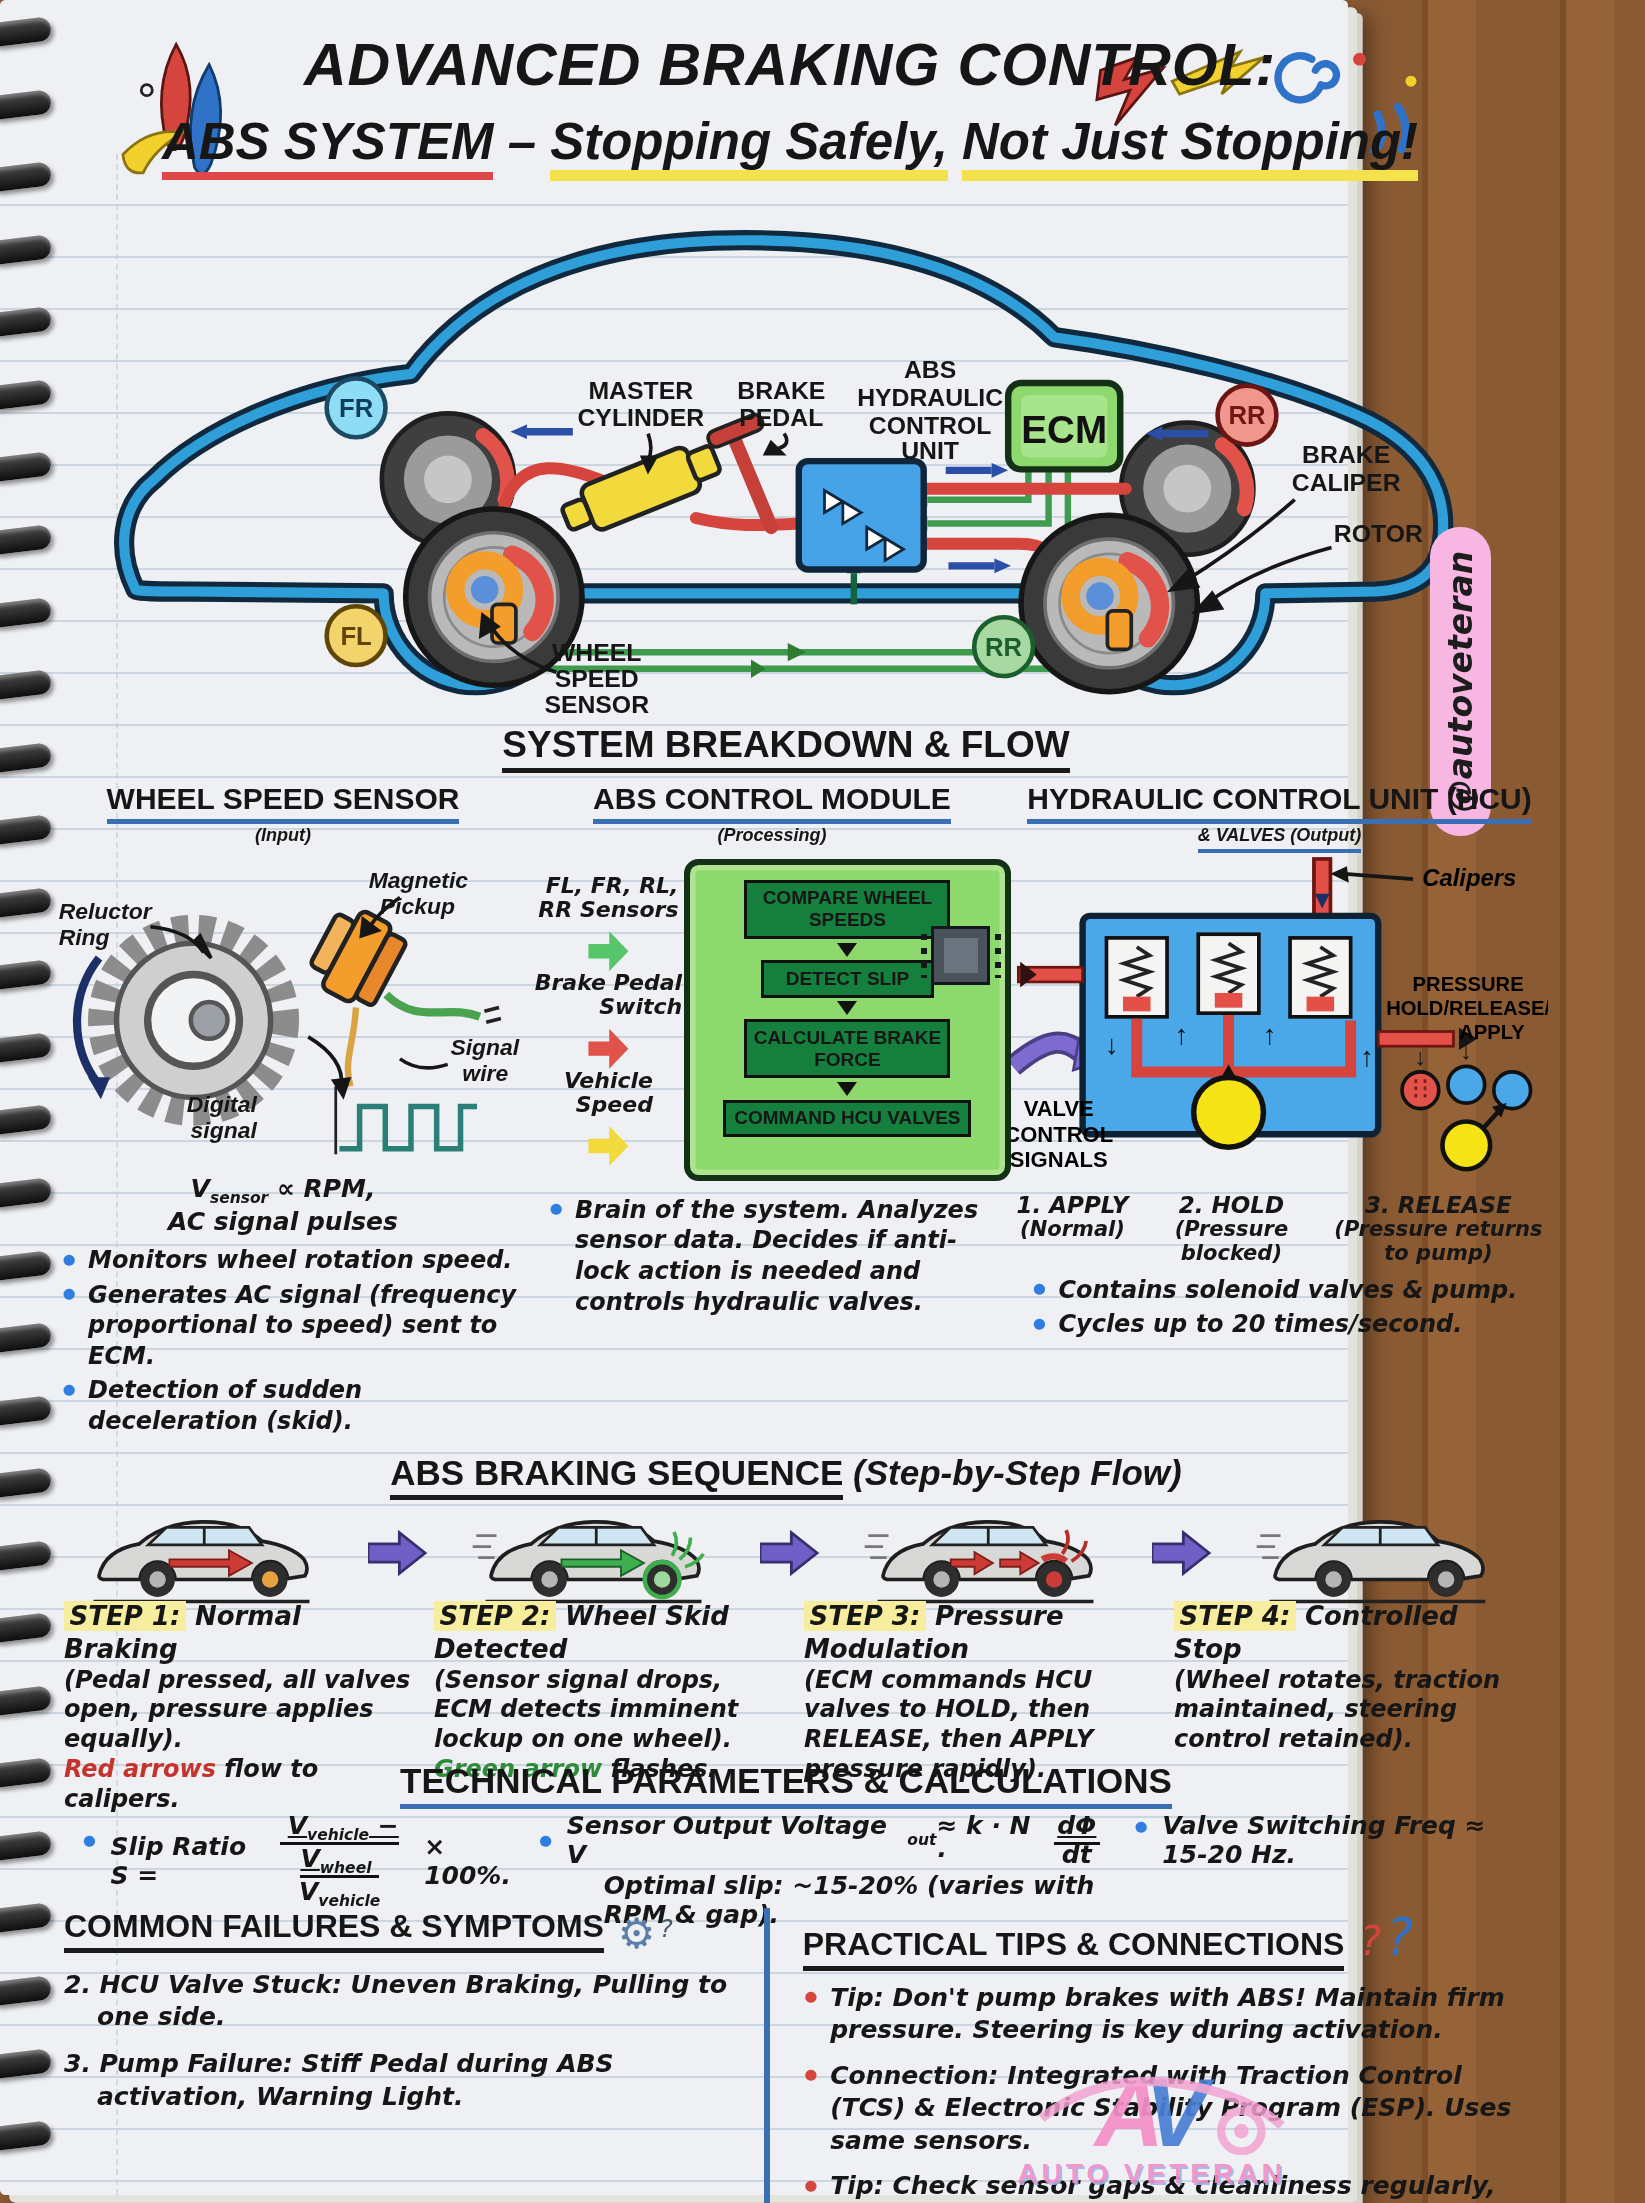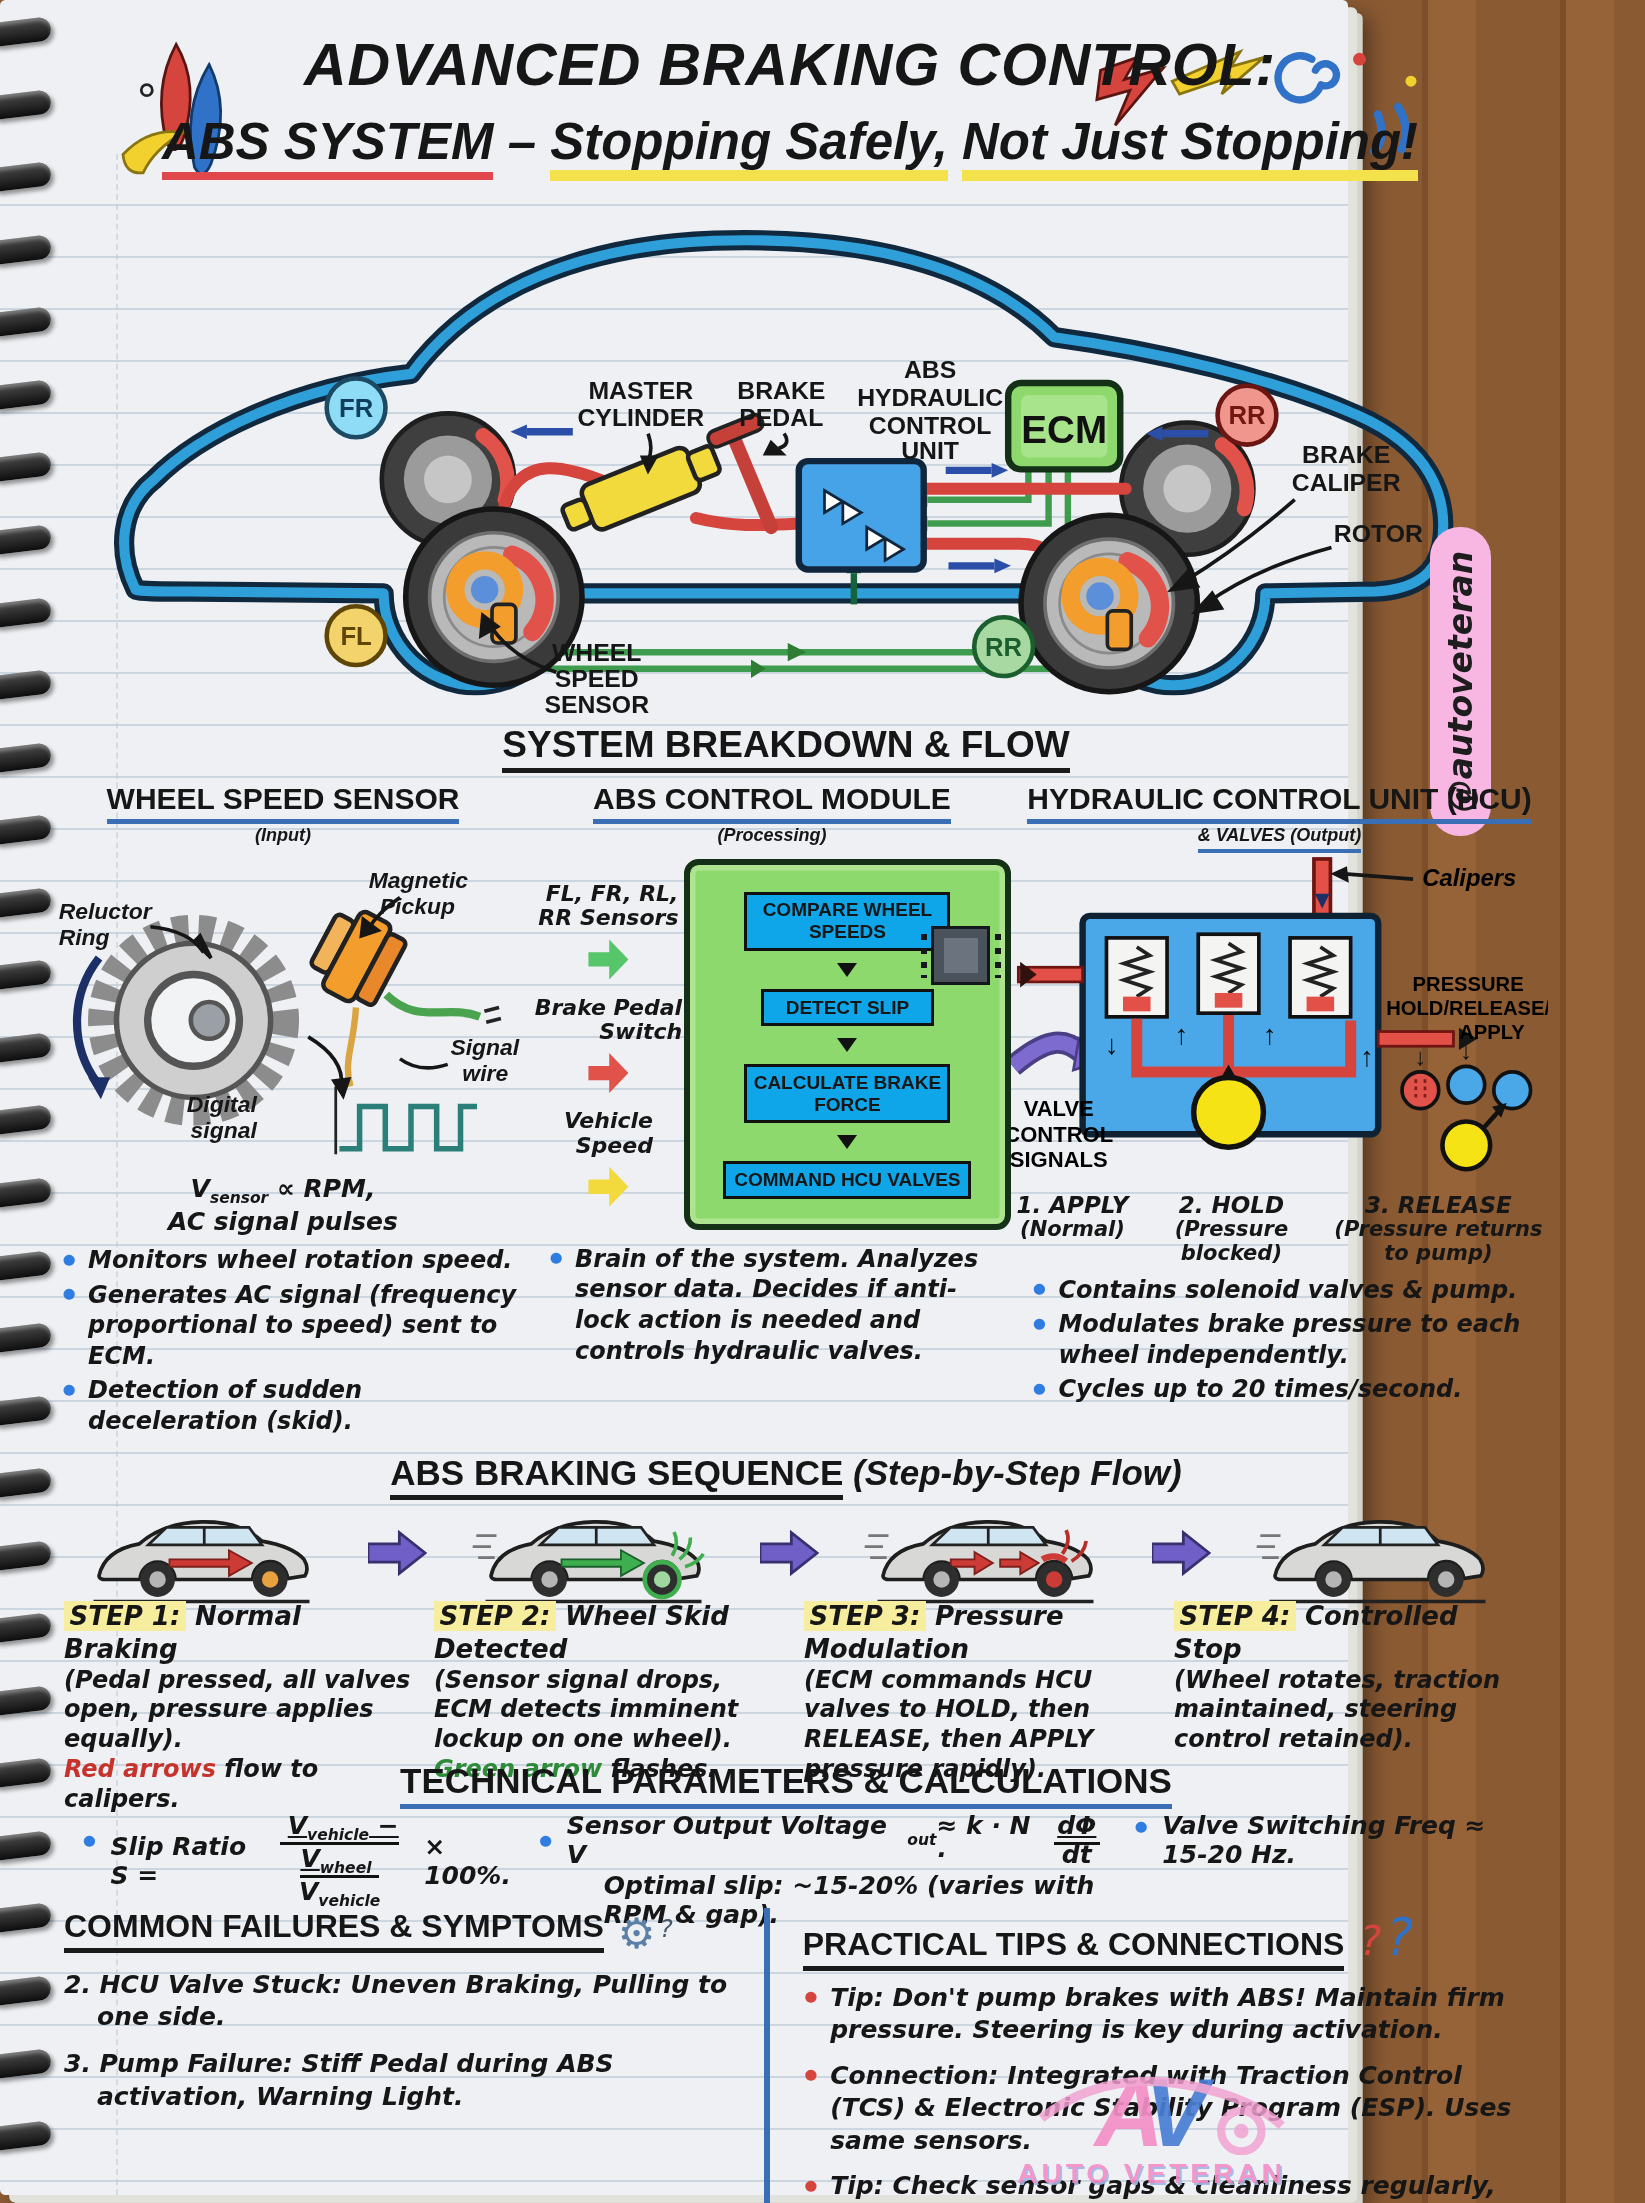--- a/index.html
+++ b/index.html
@@ -60,22 +60,22 @@
   .mod-wrap{display:flex;margin-top:13px;}
   .mod-inputs{width:154px;display:flex;flex-direction:column;justify-content:space-around;padding:14.7px 0;}
   .mod-input{display:flex;align-items:center;justify-content:flex-end;gap:9px;
     font:italic 700 22px "DejaVu Sans",sans-serif;text-align:right;line-height:1.1;flex-direction:column;}
   .blk-arrow{width:40px;height:26px;flex:0 0 40px;
     clip-path:polygon(0 32%,52% 32%,52% 0,100% 50%,52% 100%,52% 68%,0 68%);
     filter:drop-shadow(0 0 0.9px #143016);}
   .arr-green{background:#57c66b;} .arr-red{background:#e0524a;} .arr-yellow{background:#f2d93c;}
   .modbox{position:relative;width:303px;background:#8ed96d;border:6.4px solid #143016;border-radius:14.7px;
     padding:14.7px 9.2px 13px;box-shadow:inset 0 0 0 5.5px #aee48f;}
-  .fbox{background:#0ea5e9;border:3.7px solid #111;font:700 19px "Liberation Sans",sans-serif;
-    padding:4.6px 5.5px;width:189px;margin:12px auto;}
+  .fbox{background:#15803d;border:3.7px solid #111;font:700 19px "Liberation Sans",sans-serif;
+    padding:4.6px 5.5px;width:189px;margin:0 auto;}
   .fbox.wide{width:231px;}
   .dn{width:0;height:0;border-left:10px solid transparent;border-right:10px solid transparent;
     border-top:14.7px solid #111;margin:3.7px auto;}
   .chip{position:absolute;right:14.7px;top:61px;width:53px;height:53px;background:#4a525c;border:3.7px solid #14181d;}
   .chip::before,.chip::after{content:"";position:absolute;top:4.6px;bottom:4.6px;width:6.4px;
     background:repeating-linear-gradient(180deg,#14181d 0 6.4px,transparent 6.4px 13.8px);}
   .chip::before{left:-13.8px;} .chip::after{right:-13.8px;}
   .chip i{position:absolute;inset:9.2px;background:#6a737e;display:block;}
 
   
@@ -462,21 +462,20 @@
             <polygon points="524,284 540,280 534,296" fill="#111"></polygon>
           </g>
         </svg>
         <div class="modes">
           <div class="mode"><span class="mn">1. APPLY</span><br><span>(Normal)</span></div>
           <div class="mode"><span class="mn">2. HOLD</span><br><span>(Pressure</span><br><span>blocked)</span></div>
           <div class="mode"><span class="mn">3. RELEASE</span><br><span>(Pressure returns</span><br><span>to pump)</span></div>
         </div>
         <div class="bullets" style="padding-left:18.4px;">
           <div class="bullet">Contains solenoid valves &amp; pump.</div>
-          <div class="bullet">Modulates brake pressure to each wheel independently.</div>
           <div class="bullet">Cycles up to 20 times/second.</div>
         </div>
       </div>
     </div>
 
     <div class="seq-heading head-font">
       <span class="u-black">ABS BRAKING SEQUENCE</span><span class="sub"> (Step-by-Step Flow)</span>
     </div>
 
     <div class="seq-cars">

